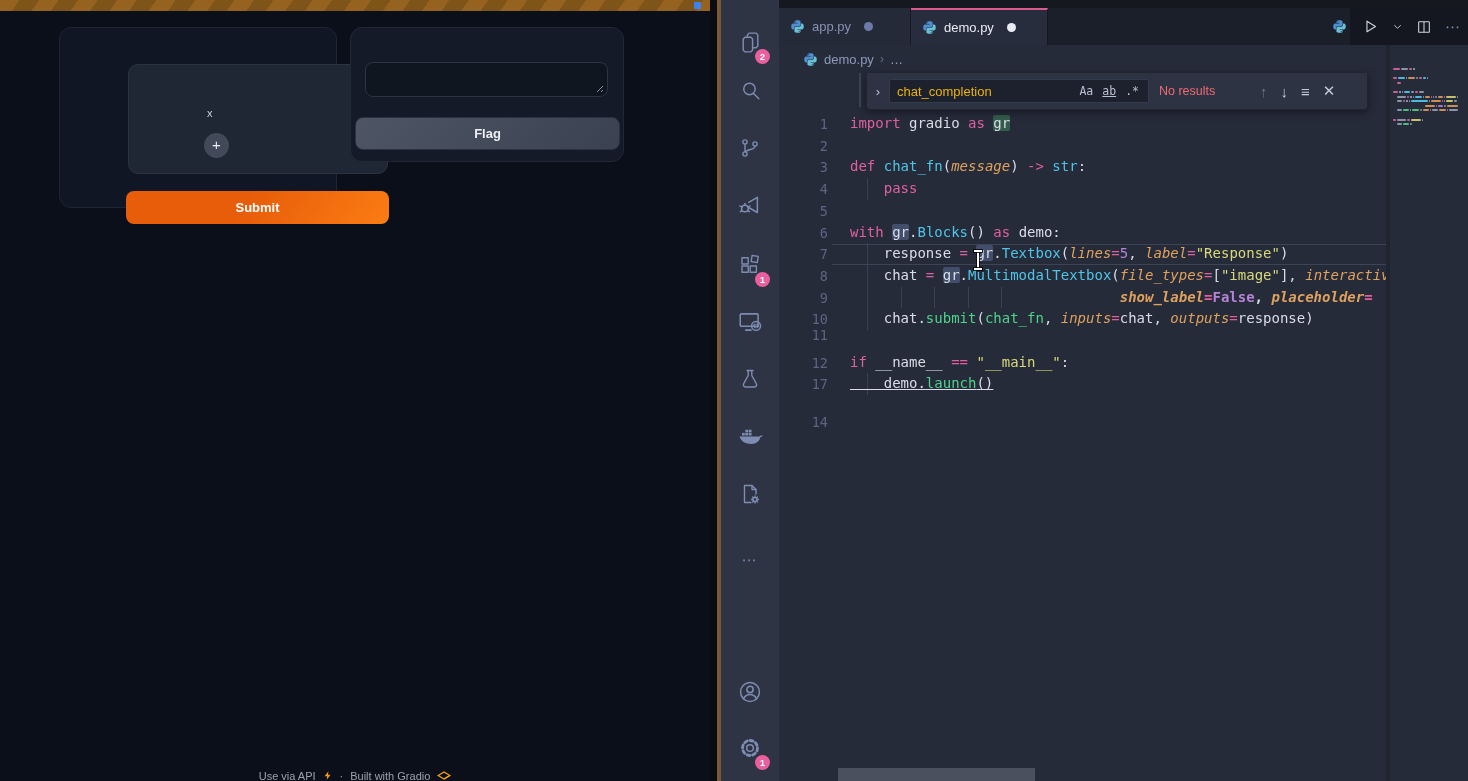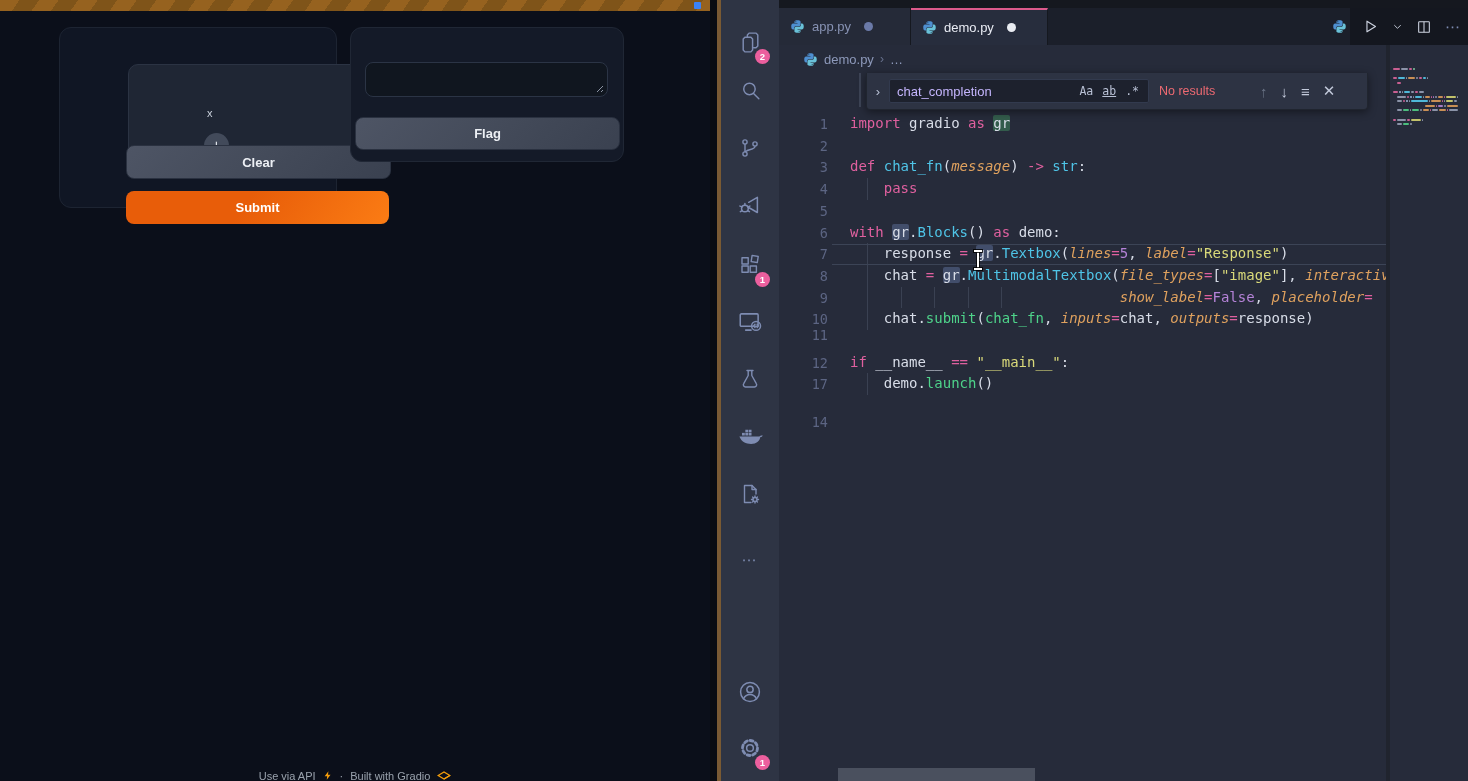--- a/index.html
+++ b/index.html
@@ -73,21 +73,21 @@
     gap:6px;padding-left:24px;box-sizing:border-box;font-size:13px;color:#8d99ba;}
   #breadcrumb .sep{color:#66708c;font-size:12px;}
   
   #find-sash{left:859px;top:73px;width:2px;height:34px;background:#3d4456;}
   #find{left:866px;top:73px;width:500px;height:36px;background:#2d3343;
     border:1px solid #20252f;border-top:none;border-radius:0 0 4px 4px;
     box-shadow:0 2px 8px rgba(0,0,0,.45);display:flex;align-items:center;z-index:6;}
   #find-toggle{width:22px;text-align:center;color:#b8c0d4;font-size:13px;}
   #find-input{width:260px;height:24px;background:#1d212d;border:1px solid #323a4e;
     border-radius:2px;display:flex;align-items:center;box-sizing:border-box;padding-left:7px;}
-  #find-query{font-size:13px;color:#c4b5fd;flex:1;font-family:"Liberation Sans",sans-serif;}
+  #find-query{font-size:13px;color:#eab308;flex:1;font-family:"Liberation Sans",sans-serif;}
   .find-opt{color:#b8c0d4;font-size:11.5px;margin-right:9px;font-family:"DejaVu Sans Mono",monospace;}
   .find-opt.word{text-decoration:underline;}
   #find-status{color:var(--err);font-size:12.5px;margin-left:10px;width:88px;}
   .find-nav{color:#c3cadb;font-size:15px;margin-left:13px;}
   .find-nav.dim{color:#6a7386;}
   
   .gutter-num{position:absolute;left:779px;width:49px;text-align:right;
     font-family:"DejaVu Sans Mono",monospace;font-size:13.5px;color:#5c6583;}
   .code-line{position:absolute;left:850px;width:536px;height:21.7px;line-height:21.7px;
     font-family:"DejaVu Sans Mono",monospace;font-size:14px;white-space:pre;
@@ -128,21 +128,20 @@
         <div id="mm-label" class="abs">x</div>
         <div id="plus-btn" class="abs">+</div>
         <div id="send-btn" class="abs">
           <span>
             <svg width="15" height="15" viewBox="0 0 24 24" fill="none" stroke="#e8eaf0" stroke-width="1.8" stroke-linejoin="round">
                 <path d="M6.5 5.5l12 6.5-12 6.5 3-6.5-3-6.5z"></path>
               </svg>
           </span>
         </div>
       </div>
-      <div id="clear-btn" class="abs gbtn">Clear</div>
       <div id="submit-btn" class="abs">Submit</div>
     </div>
 
     <div id="grp-out" class="abs">
       
     </div>
     <div id="out-ta" class="abs">
       <div id="ta-grip" class="abs"></div>
     </div>
     <div id="flag-btn" class="abs gbtn">Flag</div>
@@ -378,29 +377,29 @@
       <div class="code-line" style="top: 199.8px;"></div>
       <div class="gutter-num" style="top: 224.5px;">6</div>
       <div class="code-line" style="top: 221.5px;"><span class="tk-kw">with </span><span class="tk-pl hl-blue">gr</span><span class="tk-pl">.</span><span class="tk-fn">Blocks</span><span class="tk-pl">() </span><span class="tk-kw">as </span><span class="tk-pl">demo:</span></div>
       <div class="cur-line-b abs" style="top: 243.7px;"></div>
       <div class="cur-line-b abs" style="top: 264.4px;"></div>
       <div class="gutter-num" style="top: 246.2px;">7</div>
       <div class="code-line" style="top: 243.2px;"><span class="tk-pl">    response </span><span class="tk-kw">= </span><span class="tk-pl hl-blue">gr</span><span class="tk-pl">.</span><span class="tk-fn">Textbox</span><span class="tk-pl">(</span><span class="tk-pm">lines</span><span class="tk-kw">=</span><span class="tk-nm">5</span><span class="tk-pl">, </span><span class="tk-pm">label</span><span class="tk-kw">=</span><span class="tk-st">"Response"</span><span class="tk-pl">)</span></div>
       <div class="gutter-num" style="top: 267.9px;">8</div>
       <div class="code-line" style="top: 264.9px;"><span class="tk-pl">    chat </span><span class="tk-kw">= </span><span class="tk-pl hl-blue">gr</span><span class="tk-pl">.</span><span class="tk-fn">MultimodalTextbox</span><span class="tk-pl">(</span><span class="tk-pm">file_types</span><span class="tk-kw">=</span><span class="tk-pl">[</span><span class="tk-st">"image"</span><span class="tk-pl">], </span><span class="tk-pm">interactive</span></div>
       <div class="gutter-num" style="top: 289.6px;">9</div>
-      <div class="code-line" style="top: 286.6px;"><span class="tk-pl">                                </span><span class="tk-pm">show_label</span><span class="tk-kw">=</span><span class="tk-nm">False</span><span class="tk-pl">, </span><span class="tk-pm">placeholder</span><span class="tk-kw">=</span></div>
+      <div class="code-line" style="top: 286.6px; font-weight: bold;"><span class="tk-pl">                                </span><span class="tk-pm">show_label</span><span class="tk-kw">=</span><span class="tk-nm">False</span><span class="tk-pl">, </span><span class="tk-pm">placeholder</span><span class="tk-kw">=</span></div>
       <div class="gutter-num" style="top: 311.3px;">10</div>
       <div class="code-line" style="top: 308.3px;"><span class="tk-pl">    chat.</span><span class="tk-cl">submit</span><span class="tk-pl">(</span><span class="tk-cl">chat_fn</span><span class="tk-pl">, </span><span class="tk-pm">inputs</span><span class="tk-kw">=</span><span class="tk-pl">chat, </span><span class="tk-pm">outputs</span><span class="tk-kw">=</span><span class="tk-pl">response)</span></div>
       <div class="gutter-num" style="top: 327px;">11</div>
       <div class="code-line" style="top: 330px;"></div>
       <div class="gutter-num" style="top: 354.7px;">12</div>
       <div class="code-line" style="top: 351.7px;"><span class="tk-kw">if </span><span class="tk-pl">__name__ </span><span class="tk-kw">== </span><span class="tk-st">"__main__"</span><span class="tk-pl">:</span></div>
       <div class="gutter-num" style="top: 376.4px;">17</div>
-      <div class="code-line" style="top: 373.4px;"><span class="tk-pl">    demo.</span><span class="tk-cl">launch</span><span class="tk-pl">()</span></div>
+      <div class="code-line" style="top: 373.4px; text-decoration: underline;"><span class="tk-pl">    demo.</span><span class="tk-cl">launch</span><span class="tk-pl">()</span></div>
       <div class="gutter-num" style="top: 414px;">14</div>
       <div class="code-line" style="top: 395.1px;"></div>
     </div>
   <div id="ibeam" class="abs"></div>
 
   <div id="mapgap" class="abs"></div>
   <div id="minimap" class="abs">
       <div class="mm-seg" style="left: 3px; top: 8px; width: 7px; background: rgb(201, 95, 146);"></div>
       <div class="mm-seg" style="left: 11px; top: 8px; width: 7px; background: rgb(139, 147, 168);"></div>
       <div class="mm-seg" style="left: 19px; top: 8px; width: 3px; background: rgb(201, 95, 146);"></div>

